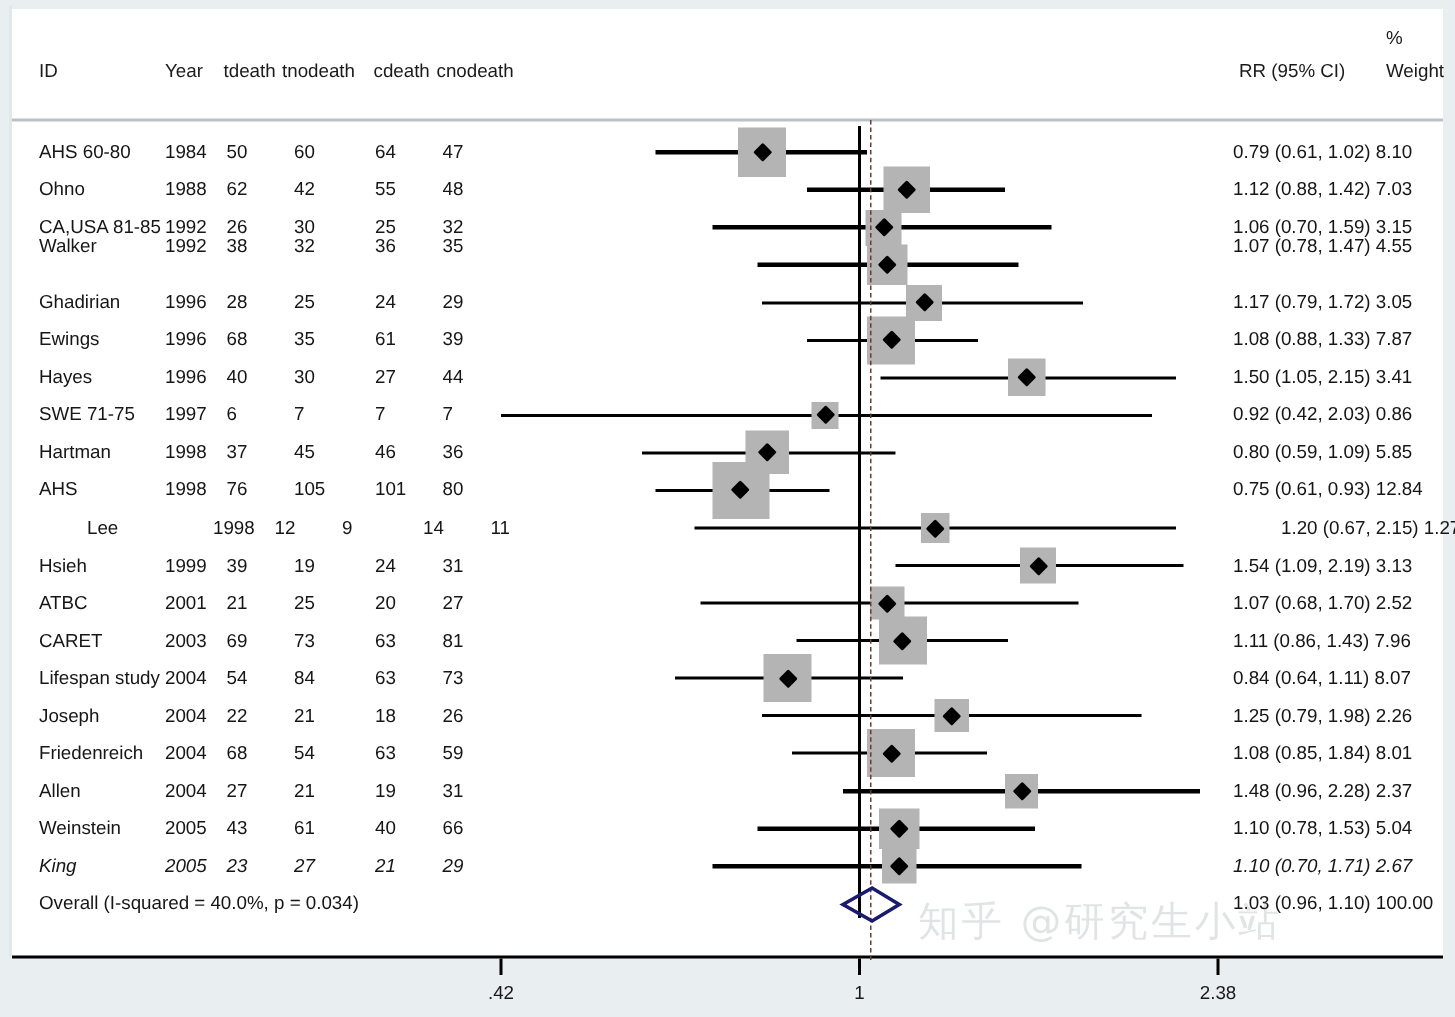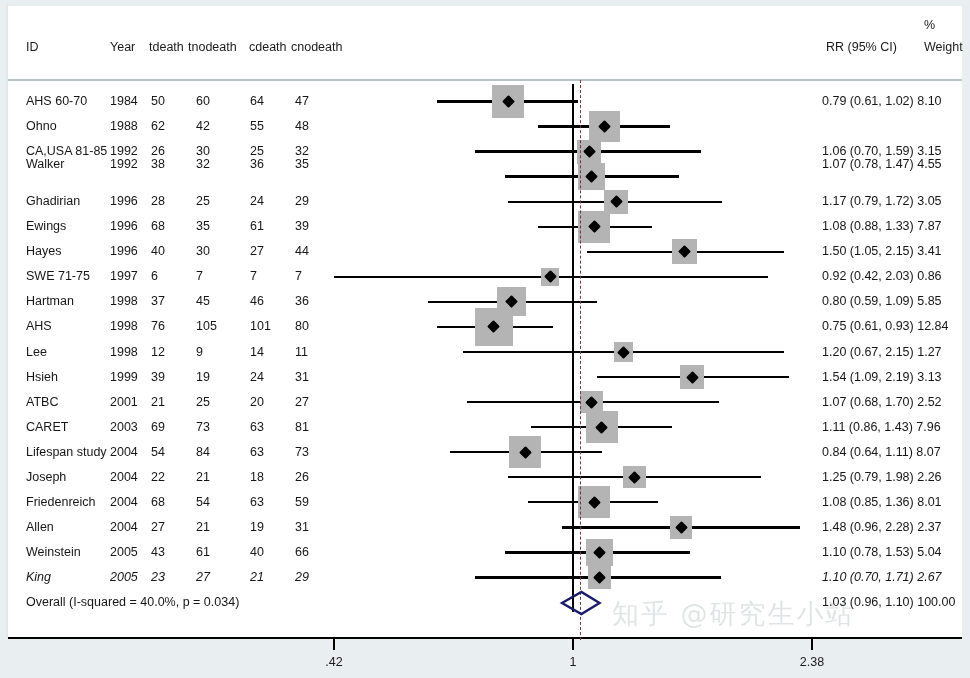--- a/index.html
+++ b/index.html
@@ -159,35 +159,36 @@
 <div class="hdr" id="h-td">tdeath</div>
 <div class="hdr" id="h-tnd">tnodeath</div>
 <div class="hdr" id="h-cd">cdeath</div>
 <div class="hdr" id="h-cnd">cnodeath</div>
 <div class="hdr" id="h-rr">RR (95% CI)</div>
 <div class="hdr" id="h-wt">Weight</div>
 <div id="hdrdivider"></div>
 
 <div id="rows">
     <div class="row" style="top: 89px;">
-      <div class="cell c-id">AHS 60-70</div>
+      <div class="cell c-id">AHS 60-80</div>
       <div class="cell c-year">1984</div>
       <div class="cell c-td">50</div>
       <div class="cell c-tnd">60</div>
       <div class="cell c-cd">64</div>
       <div class="cell c-cnd">47</div>
       <div class="cell c-rr">0.79 (0.61, 1.02) 8.10</div>
     </div>
     <div class="row" style="top: 114.05px; padding-left: 48px;">
       <div class="cell c-id">Ohno</div>
       <div class="cell c-year">1988</div>
       <div class="cell c-td">62</div>
       <div class="cell c-tnd">42</div>
       <div class="cell c-cd">55</div>
       <div class="cell c-cnd">48</div>
+      <div class="cell c-rr">1.12 (0.88, 1.42) 7.03</div>
     </div>
     <div class="row" style="top: 139.1px;">
       <div class="cell c-id">CA,USA 81-85</div>
       <div class="cell c-year">1992</div>
       <div class="cell c-td">26</div>
       <div class="cell c-tnd">30</div>
       <div class="cell c-cd">25</div>
       <div class="cell c-cnd">32</div>
       <div class="cell c-rr">1.06 (0.70, 1.59) 3.15</div>
     </div>
@@ -247,21 +248,21 @@
     </div>
     <div class="row" style="top: 314.45px;">
       <div class="cell c-id">AHS</div>
       <div class="cell c-year">1998</div>
       <div class="cell c-td">76</div>
       <div class="cell c-tnd">105</div>
       <div class="cell c-cd">101</div>
       <div class="cell c-cnd">80</div>
       <div class="cell c-rr">0.75 (0.61, 0.93) 12.84</div>
     </div>
-    <div class="row" style="top: 339.5px;">
+    <div class="row" style="top: 339.5px; margin-left: 32px;">
       <div class="cell c-id">Lee</div>
       <div class="cell c-year">1998</div>
       <div class="cell c-td">12</div>
       <div class="cell c-tnd">9</div>
       <div class="cell c-cd">14</div>
       <div class="cell c-cnd">11</div>
       <div class="cell c-rr">1.20 (0.67, 2.15) 1.27</div>
     </div>
     <div class="row" style="top: 364.55px;">
       <div class="cell c-id">Hsieh</div>
@@ -308,21 +309,21 @@
       <div class="cell c-cnd">26</div>
       <div class="cell c-rr">1.25 (0.79, 1.98) 2.26</div>
     </div>
     <div class="row" style="top: 489.8px;">
       <div class="cell c-id">Friedenreich</div>
       <div class="cell c-year">2004</div>
       <div class="cell c-td">68</div>
       <div class="cell c-tnd">54</div>
       <div class="cell c-cd">63</div>
       <div class="cell c-cnd">59</div>
-      <div class="cell c-rr">1.08 (0.85, 1.36) 8.01</div>
+      <div class="cell c-rr">1.08 (0.85, 1.84) 8.01</div>
     </div>
     <div class="row" style="top: 514.85px;">
       <div class="cell c-id">Allen</div>
       <div class="cell c-year">2004</div>
       <div class="cell c-td">27</div>
       <div class="cell c-tnd">21</div>
       <div class="cell c-cd">19</div>
       <div class="cell c-cnd">31</div>
       <div class="cell c-rr">1.48 (0.96, 2.28) 2.37</div>
     </div>

